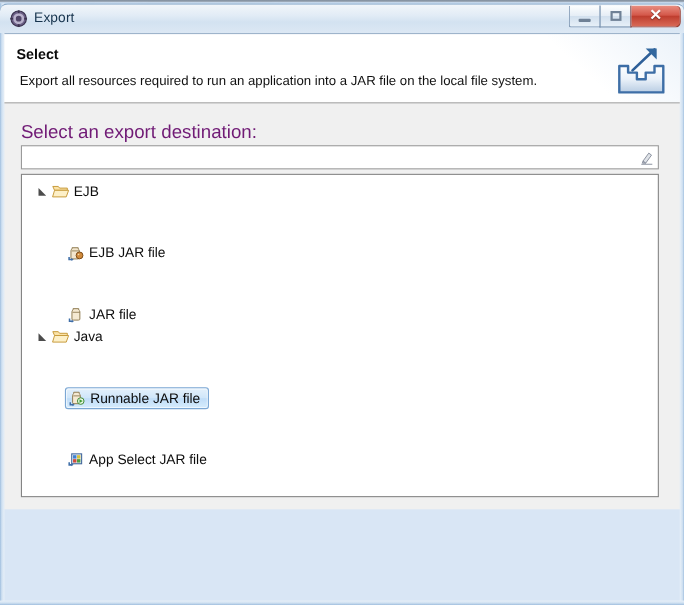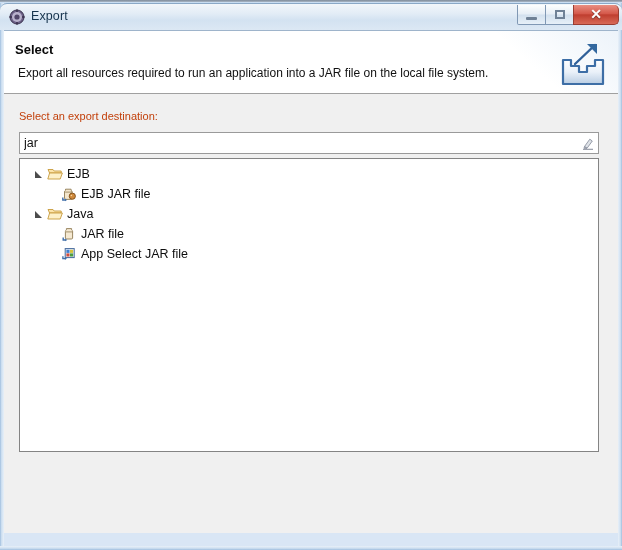--- a/index.html
+++ b/index.html
@@ -131,21 +131,21 @@
     line-height: 1;
     text-shadow: 0 1px 1px rgba(0,0,0,.45);
     font-family: "Liberation Serif", serif;
   }
 
   
   .dialog-body {
     position: absolute;
     left: 4px; top: 27px;
     width: 614px;
-    height: 503px;
+    height: 433px;
     background: #f0f0f0;
     box-sizing: border-box;
   }
 
   
   .banner {
     position: absolute;
     left: 0; top: 0;
     width: 614px;
     height: 64px;
@@ -186,22 +186,22 @@
   
   .content {
     position: absolute;
     left: 0; top: 64px;
     width: 614px;
     height: 452px;
   }
   .field-label {
     position: absolute;
     left: 15px; top: 16px;
-    font-size: 11px;
-    color: #c2410c;
+    font-size: 17px;
+    color: #701a75;
   }
 
   .filter-wrap {
     position: absolute;
     left: 15px; top: 38px;
     width: 580px;
     height: 22px;
     background: #ffffff;
     border: 1px solid #9a9a9a;
     box-sizing: border-box;
@@ -246,21 +246,21 @@
     position: relative;
     height: 20px;
     display: flex;
     align-items: center;
     font-size: 12.5px;
     color: #0d0d0d;
     white-space: nowrap;
     cursor: default;
   }
   .tree-row.level0 { padding-left: 11px; }
-  .tree-row.level1 { padding-left: 39px; }
+  .tree-row.level1 { padding-left: 39px; margin-top: 36px; }
 
   .twisty {
     width: 14px; height: 14px;
     display: flex; align-items: center; justify-content: center;
     flex: 0 0 14px;
     cursor: pointer;
   }
   .tree-icon {
     width: 16px; height: 16px;
     margin-right: 4px;
@@ -359,21 +359,20 @@
             <path d="M38 4 L38 14 L28 4 Z" fill="#33689f"></path>
           </svg>
         </span>
       </div>
 
       <div class="content">
 
         <div class="field-label">Select an export destination:</div>
 
         <div class="filter-wrap">
-          <input class="filter-input" type="text" value="jar" style="">
           <span class="filter-clear">
             <svg width="14" height="13" viewBox="0 0 14 13">
               <path d="M3.5 9.5 L8.8 2.2 L11.3 4.0 L6.0 11.3 Z" fill="#dfe3e8" stroke="#8d93a0" stroke-width="0.9"></path>
               <path d="M3.5 9.5 L6.0 11.3 L3.0 11.3 Z" fill="#b9bfc9" stroke="#8d93a0" stroke-width="0.9"></path>
               <line x1="2" y1="12.3" x2="12" y2="12.3" stroke="#8d93a0" stroke-width="1.1"></line>
             </svg>
           </span>
         </div>
 
         <div class="tree-panel">
@@ -405,51 +404,66 @@
                     <circle cx="11.3" cy="10.2" r="3.1" fill="#d08a3c" stroke="#7d4d18" stroke-width="0.9"></circle>
                     <circle cx="10.4" cy="9.4" r="0.75" fill="#f6d8a8"></circle>
                     <path d="M1.8 11.6 v2.4 h2.8" fill="none" stroke="#3f6ea8" stroke-width="1.4"></path>
                     <path d="M4.0 12.5 L6.0 14.0 L4.0 15.2 Z" fill="#3f6ea8"></path>
                   </svg>
                 </span>
                 <span class="tree-label">EJB JAR file</span>
               </span>
             </div>
 
-            <div class="tree-row level0">
-              <span class="twisty">
-                <svg width="9" height="9" viewBox="0 0 9 9">
-                    <path d="M1 1 L8 8 L1 8 Z" fill="#4c4c4c"></path>
-                  </svg>
-              </span>
-              <span class="sel-box">
-                <span class="tree-icon">
-                  <svg width="16" height="16" viewBox="0 0 16 16">
-                    <path d="M1 3.5 L6 3.5 L7.2 5 L14.2 5 L14.2 7 L2.6 7 Z" fill="#fbe3a8" stroke="#c79b3c" stroke-width="0.9" stroke-linejoin="round"></path>
-                    <path d="M2.6 7 L15.4 7 L13.2 13 L0.8 13 Z" fill="#fdf0c8" stroke="#c79b3c" stroke-width="0.9" stroke-linejoin="round"></path>
-                  </svg>
-                </span>
-                <span class="tree-label">Java</span>
-              </span>
-            </div>
-
             <div class="tree-row level1">
               <span class="sel-box">
                 <span class="tree-icon">
                   <svg width="16" height="16" viewBox="0 0 16 16">
                     <path d="M5.4 2.6 h5.2 v1.2 q1.0 .6 1.0 1.7 v6.6 q0 .9 -1.3 .9 h-4.6 q-1.3 0 -1.3 -.9 v-6.6 q0 -1.1 1.0 -1.7 z" fill="#f5e9d2" stroke="#8f7b52" stroke-width="0.9"></path>
                     <path d="M5.0 5.9 h6.6" stroke="#8f7b52" stroke-width="0.8" fill="none"></path>
                     <path d="M2.2 11.6 v2.4 h2.6" fill="none" stroke="#3f6ea8" stroke-width="1.4"></path>
                     <path d="M4.2 12.6 L6.2 14.0 L4.2 15.3 Z" fill="#3f6ea8"></path>
                   </svg>
                 </span>
                 <span class="tree-label">JAR file</span>
               </span>
             </div>
 
+            <div class="tree-row level0">
+              <span class="twisty">
+                <svg width="9" height="9" viewBox="0 0 9 9">
+                    <path d="M1 1 L8 8 L1 8 Z" fill="#4c4c4c"></path>
+                  </svg>
+              </span>
+              <span class="sel-box">
+                <span class="tree-icon">
+                  <svg width="16" height="16" viewBox="0 0 16 16">
+                    <path d="M1 3.5 L6 3.5 L7.2 5 L14.2 5 L14.2 7 L2.6 7 Z" fill="#fbe3a8" stroke="#c79b3c" stroke-width="0.9" stroke-linejoin="round"></path>
+                    <path d="M2.6 7 L15.4 7 L13.2 13 L0.8 13 Z" fill="#fdf0c8" stroke="#c79b3c" stroke-width="0.9" stroke-linejoin="round"></path>
+                  </svg>
+                </span>
+                <span class="tree-label">Java</span>
+              </span>
+            </div>
+
+            <div class="tree-row level1 selected">
+              <span class="sel-box">
+                <span class="tree-icon">
+                  <svg width="16" height="16" viewBox="0 0 16 16">
+                    <path d="M5.0 2.6 h5.0 v1.2 q1.0 .6 1.0 1.7 v6.6 q0 .9 -1.3 .9 h-4.4 q-1.3 0 -1.3 -.9 v-6.6 q0 -1.1 1.0 -1.7 z" fill="#f5e9d2" stroke="#8f7b52" stroke-width="0.9"></path>
+                    <path d="M4.6 5.9 h6.4" stroke="#8f7b52" stroke-width="0.8" fill="none"></path>
+                    <circle cx="11.4" cy="10.6" r="3.0" fill="#e8f6e2" stroke="#3f8a36" stroke-width="0.9"></circle>
+                    <path d="M10.3 8.9 L13.2 10.6 L10.3 12.3 Z" fill="#3f9e34"></path>
+                    <path d="M1.9 11.6 v2.4 h2.6" fill="none" stroke="#3f6ea8" stroke-width="1.4"></path>
+                    <path d="M3.9 12.6 L5.9 14.0 L3.9 15.3 Z" fill="#3f6ea8"></path>
+                  </svg>
+                </span>
+                <span class="tree-label">Runnable JAR file</span>
+              </span>
+            </div>
 
 
             <div class="tree-row level1">
               <span class="sel-box">
                 <span class="tree-icon">
                   <svg width="16" height="16" viewBox="0 0 16 16">
                     <rect x="4.2" y="2.6" width="9.0" height="9.0" fill="#e8f0fb" stroke="#44689c" stroke-width="1.0"></rect>
                     <rect x="5.4" y="3.8" width="3.1" height="3.1" fill="#3f7fd0"></rect>
                     <rect x="9.0" y="3.8" width="3.1" height="3.1" fill="#d6c23a"></rect>
                     <rect x="5.4" y="7.4" width="3.1" height="3.1" fill="#cf4d3a"></rect>

